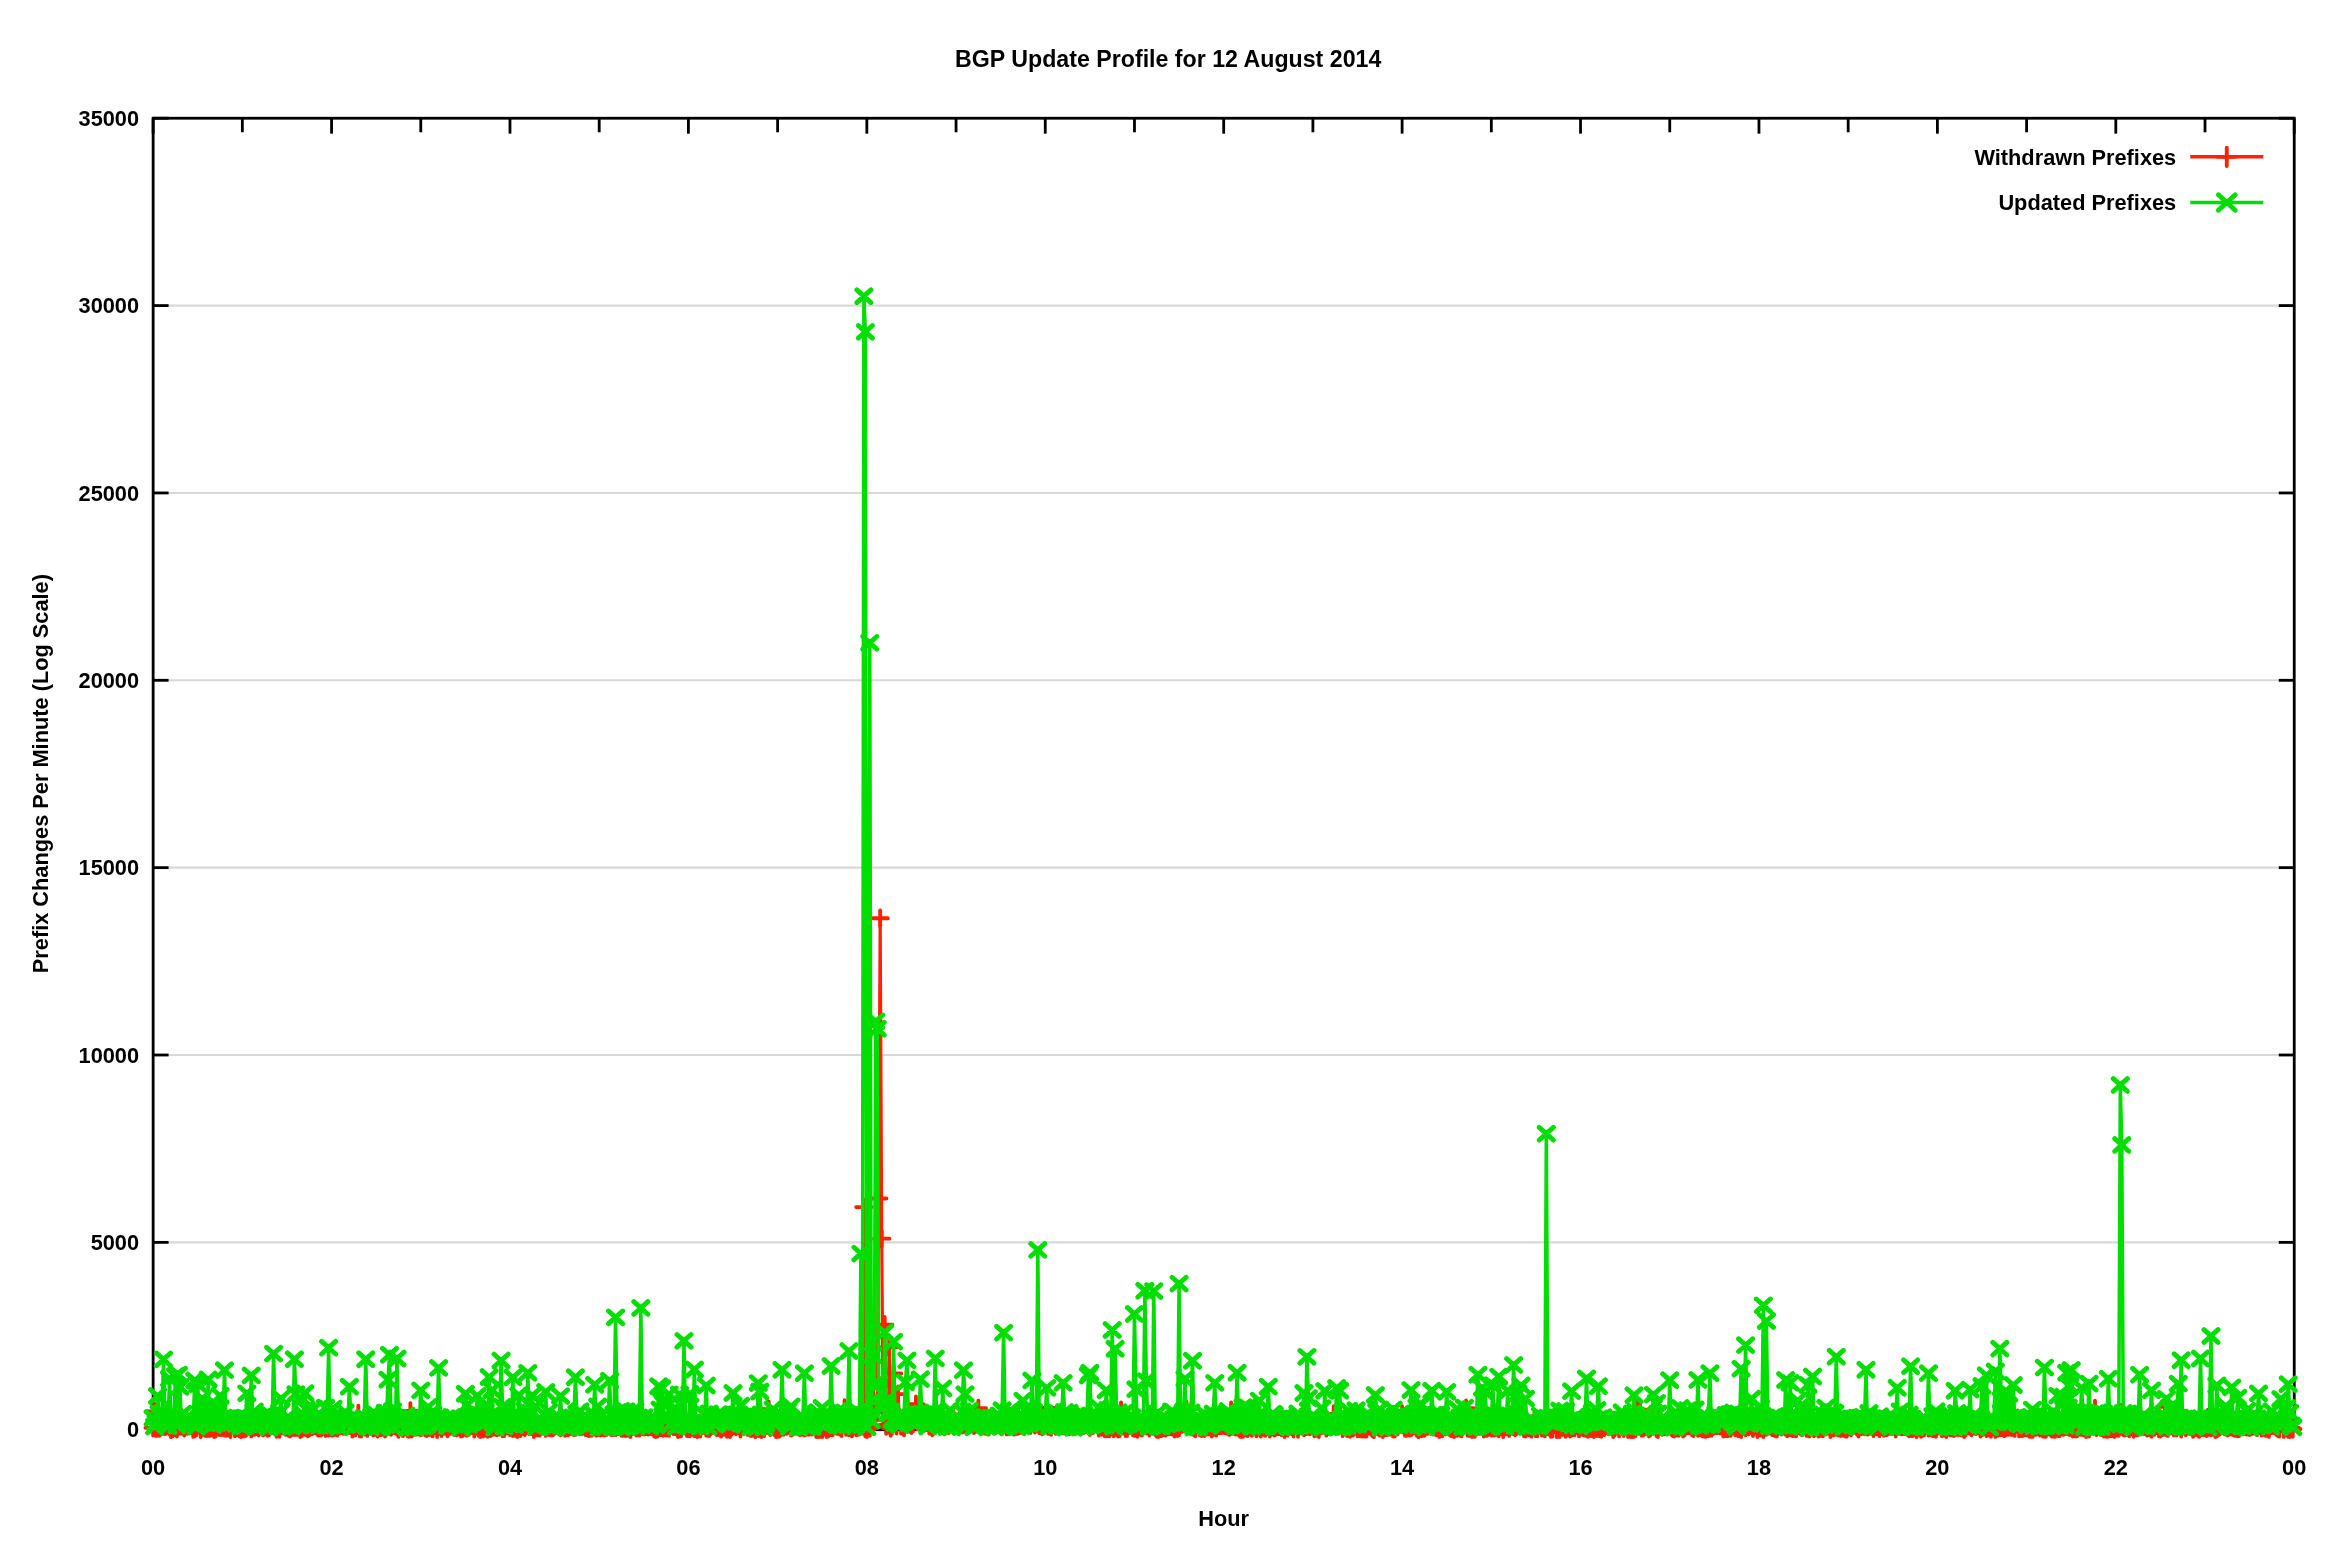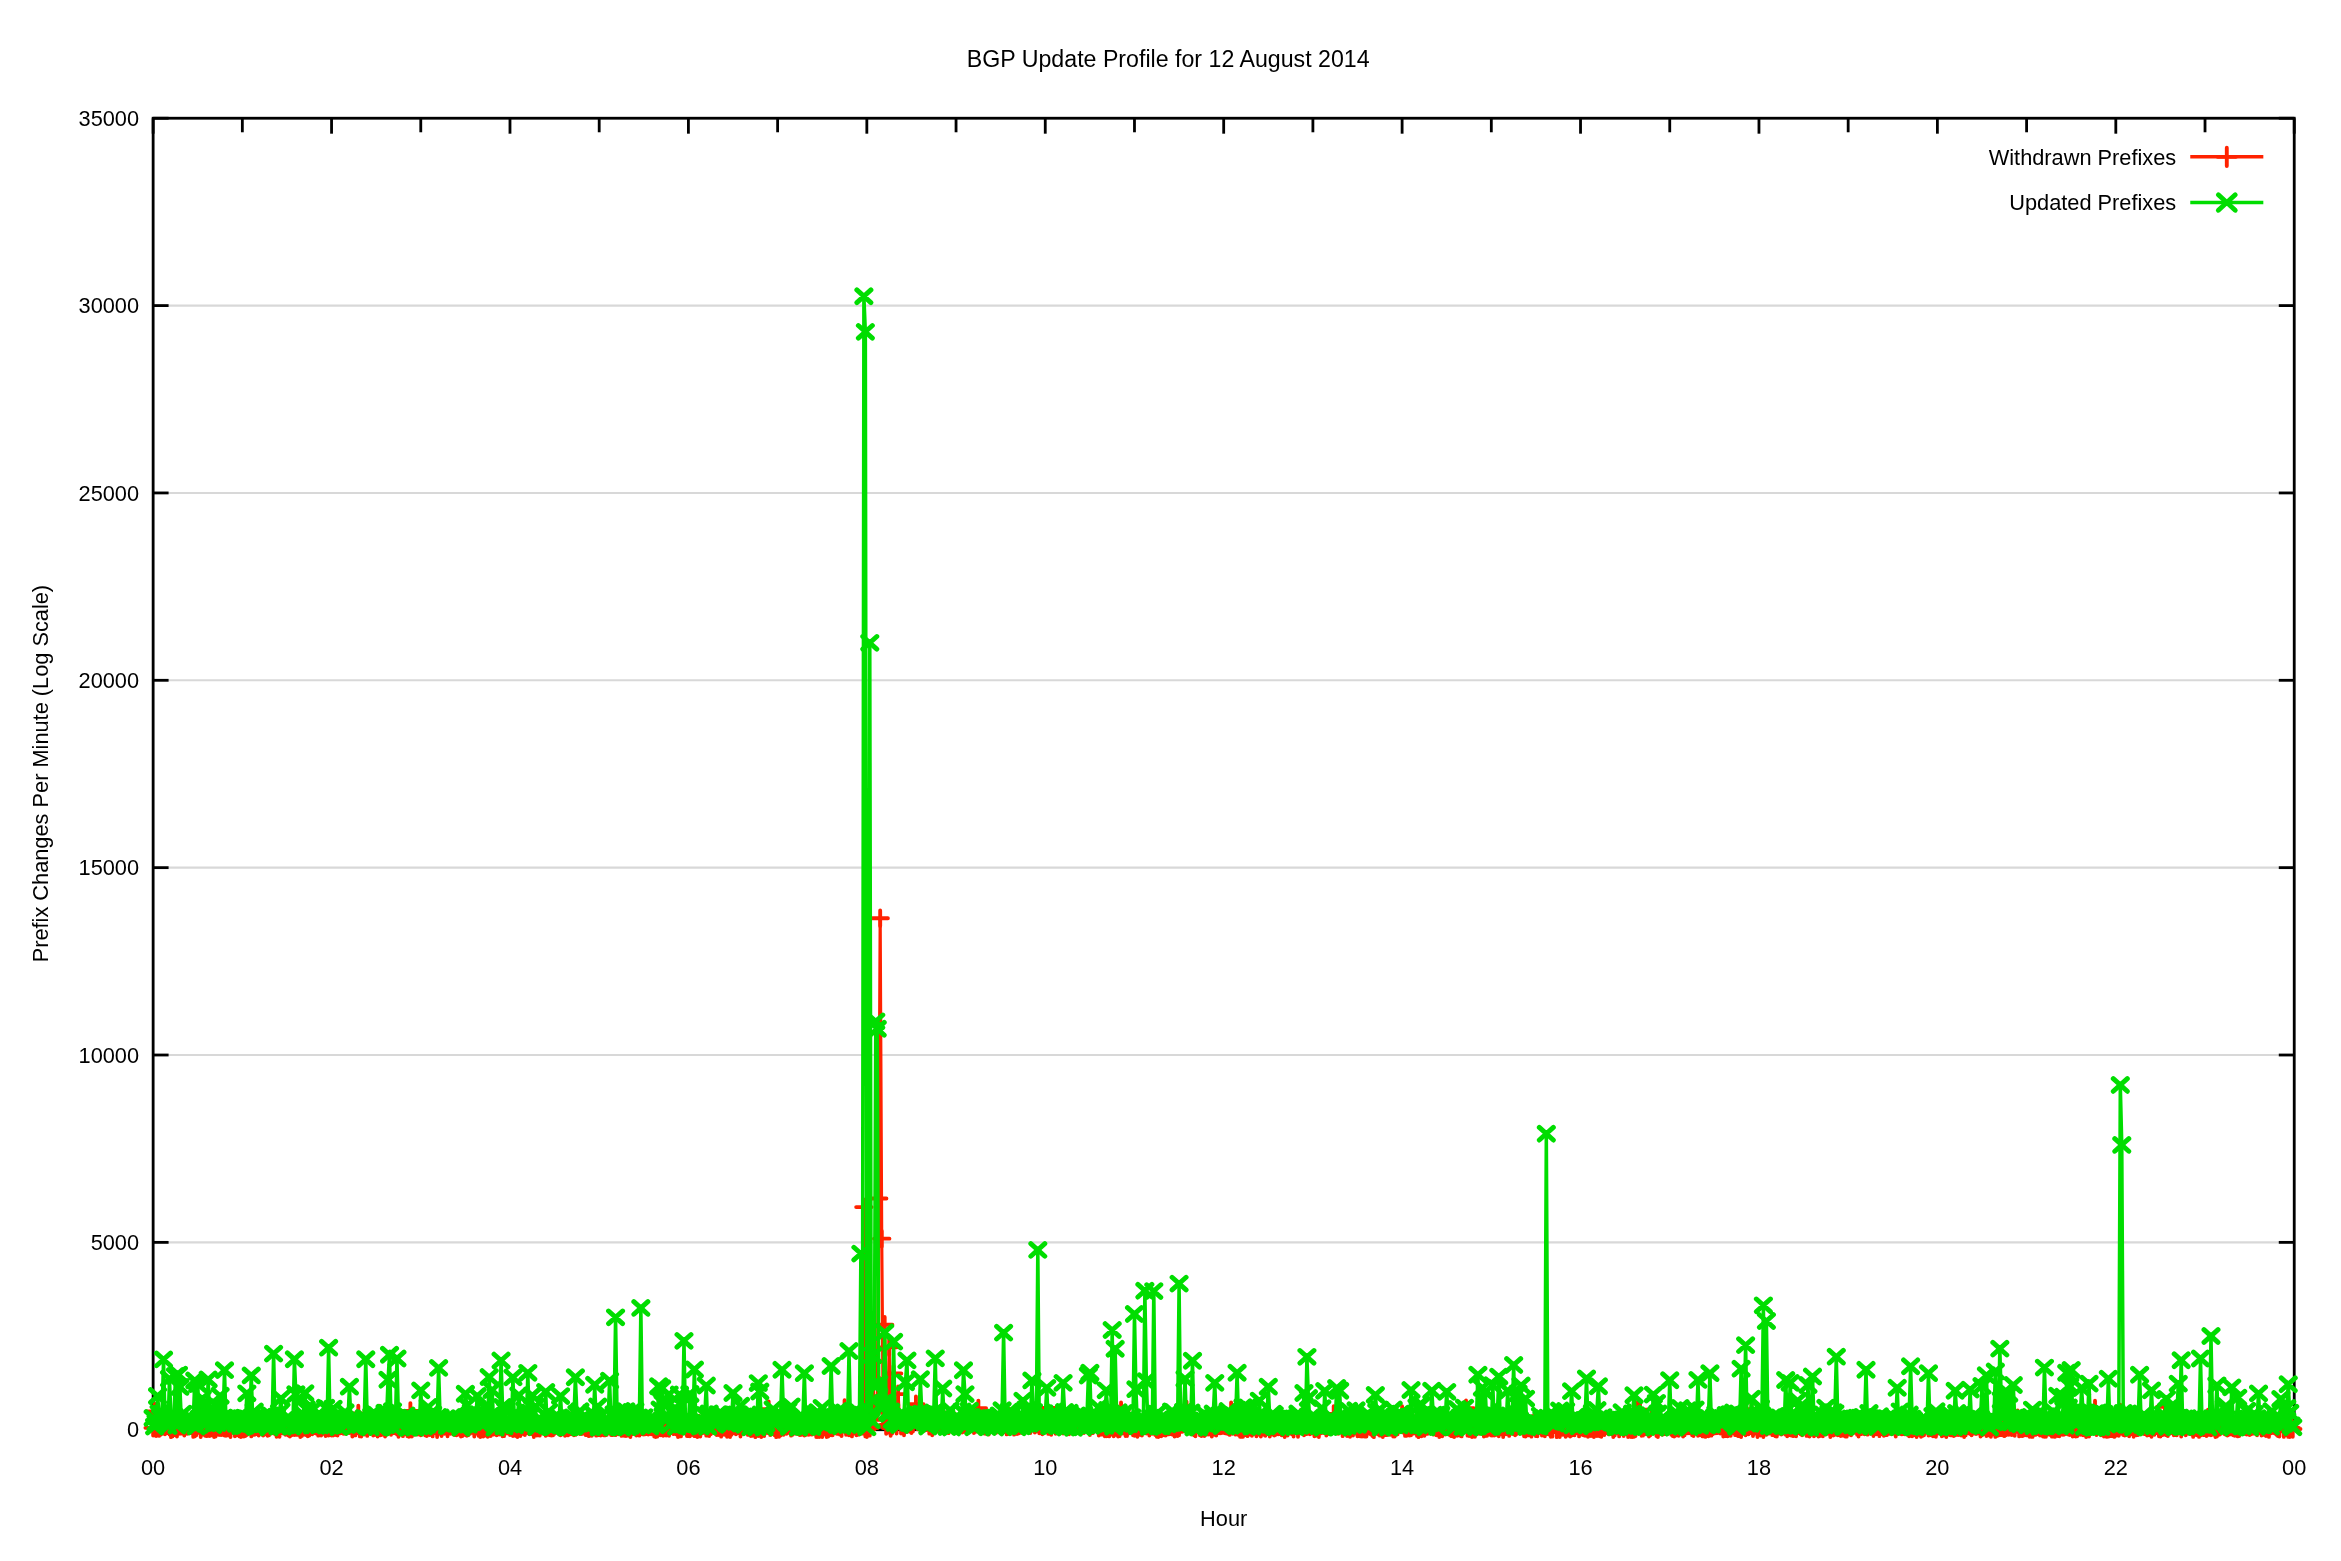--- a/index.html
+++ b/index.html
@@ -1,17 +1,17 @@
 <!DOCTYPE html>
 <html style="font-size:11.2px"><head>
 <meta charset="utf-8">
 <style>
   html,body{margin:0;padding:0;background:#ffffff;}
   .canvas{position:relative;width:2342px;height:1562px;background:#ffffff;overflow:hidden;
-          font-family:"Liberation Sans", sans-serif;}
+          font-family:"Liberation Sans", sans-serif;font-weight:bold;}
   svg{position:absolute;left:0;top:0;}
   text{fill:#000000;font-family:"Liberation Sans", sans-serif;}
   .title-text{font-size:33px;}
   .tick-label{font-size:31px;}
   .axis-label{font-size:31px;}
   .legend-label{font-size:31px;}
 </style>
 </head>
 <body>
 

